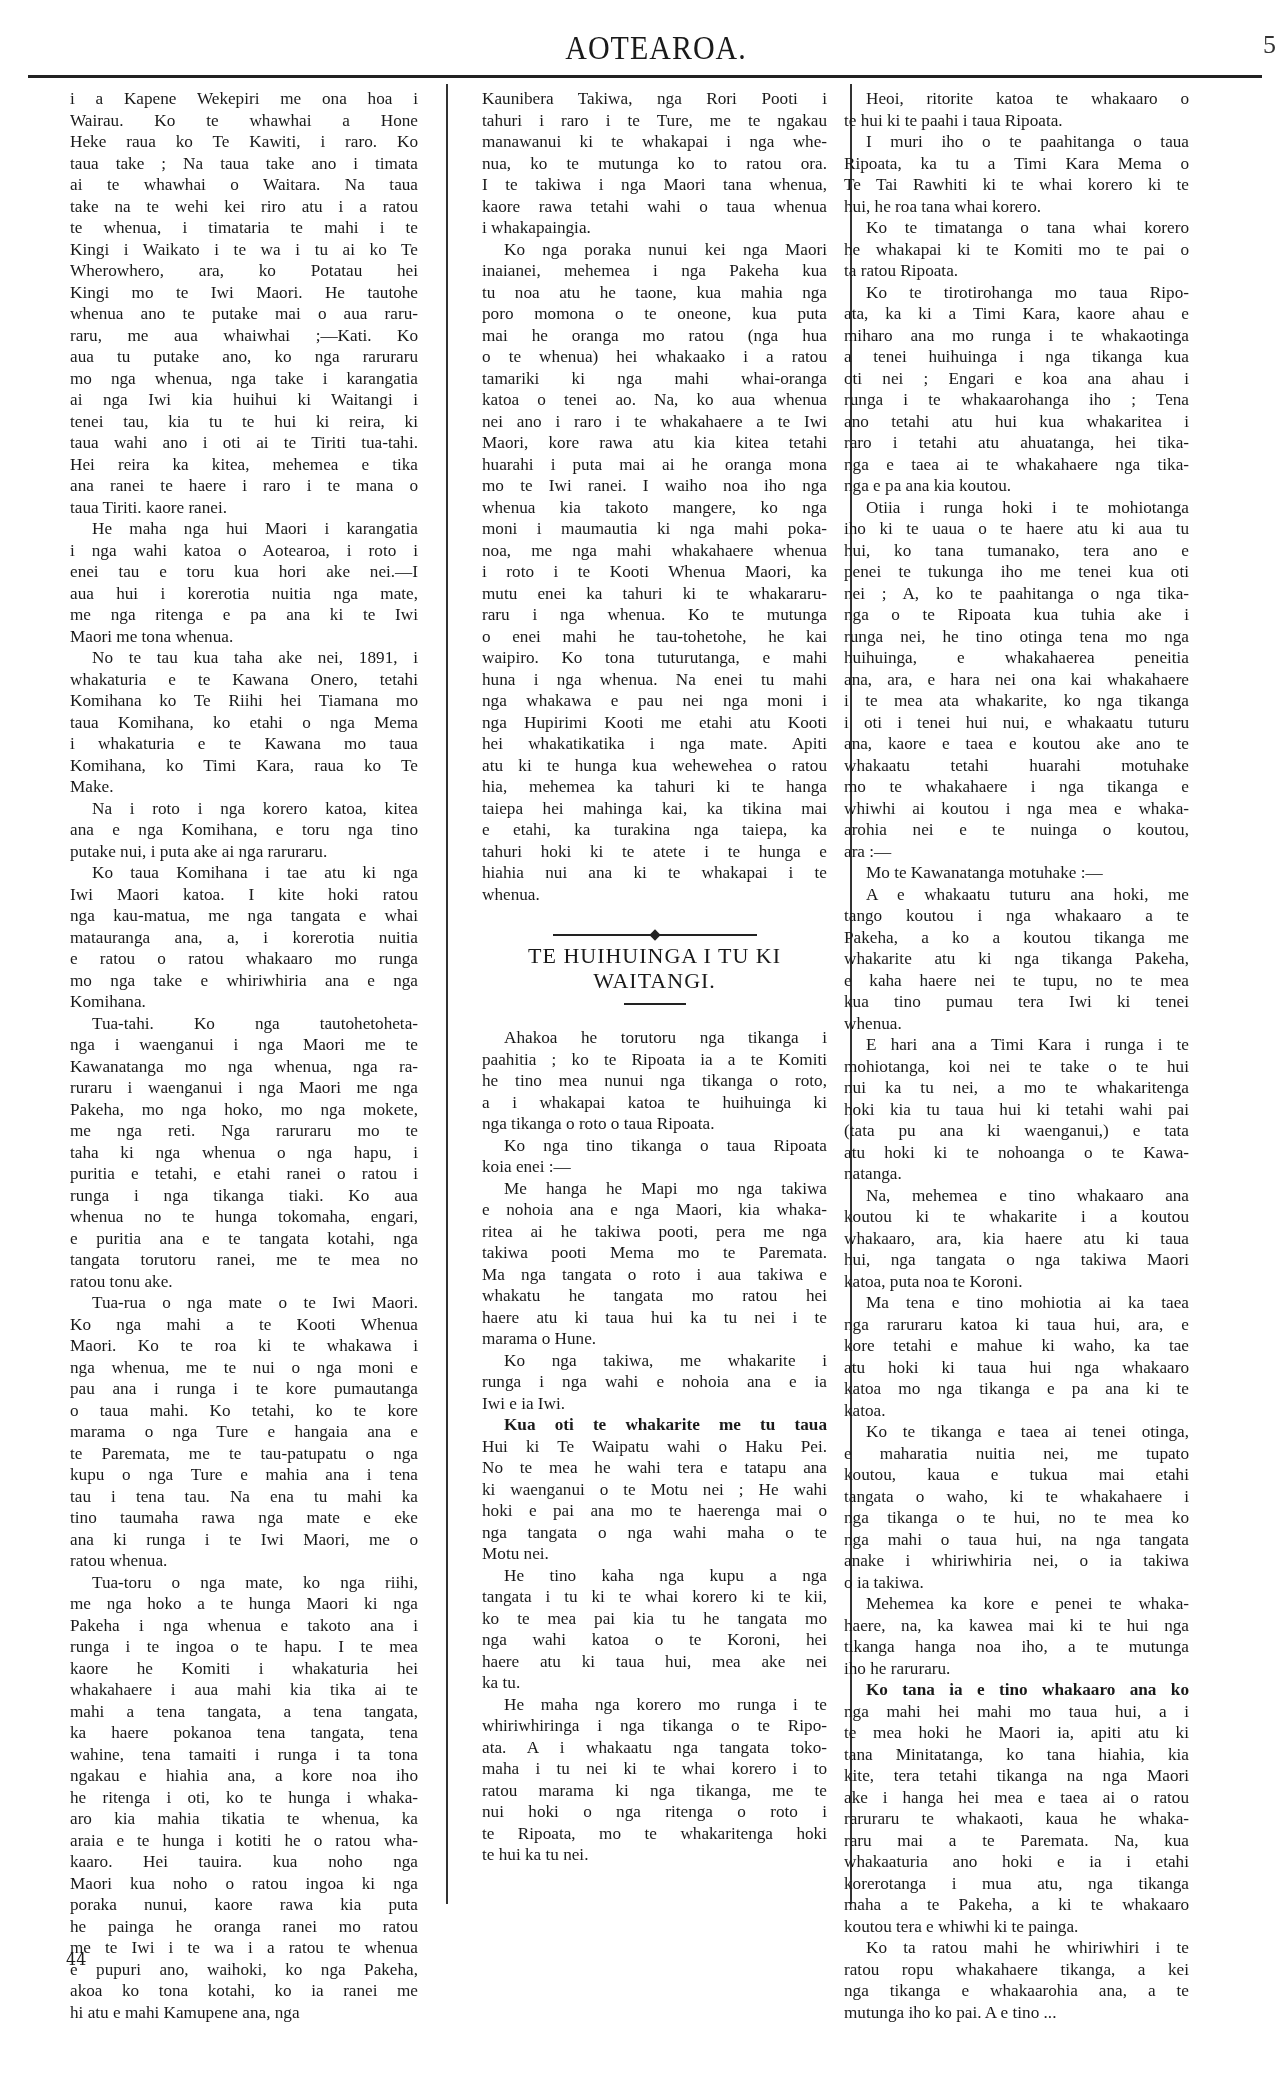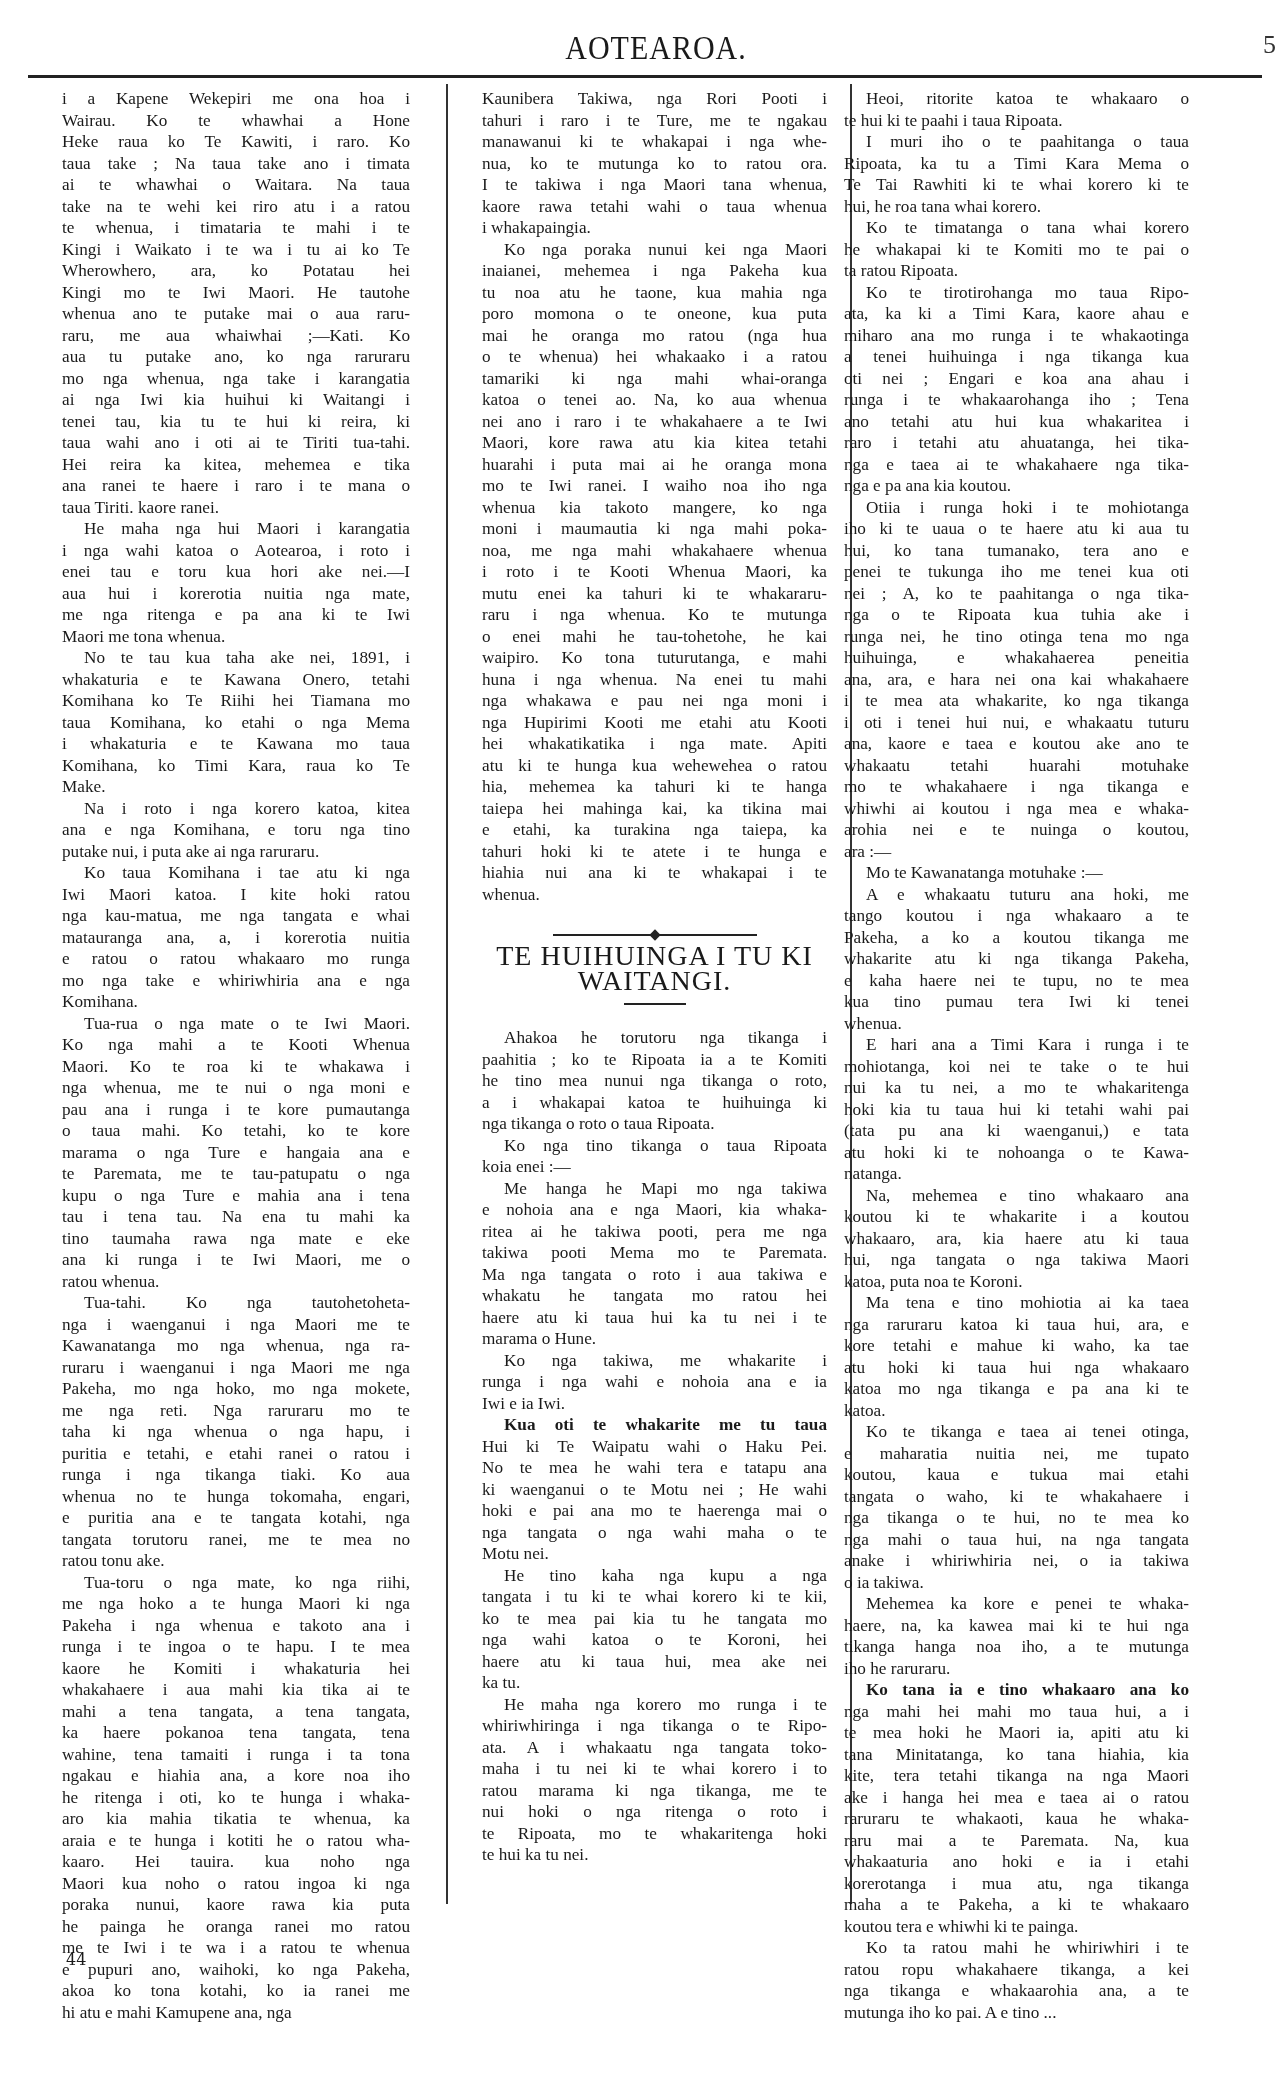--- a/index.html
+++ b/index.html
@@ -6,30 +6,30 @@
   body { width: 1280px; height: 2088px; position: relative; overflow: hidden; color: #1a1a1a; font-family: "DejaVu Serif", "Liberation Serif", serif; }
   .masthead { position: absolute; left: 16px; top: 0; width: 1280px; height: 80px; }
   .masthead .title { position: absolute; left: 0; right: 0; top: 30px; text-align: center; font-family: "Liberation Serif", serif; font-size: 30px; letter-spacing: 1px; transform: scaleY(1.15); }
   .masthead .pageno { position: absolute; right: 20px; top: 30px; font-family: "Liberation Serif", serif; font-size: 26px; color: #333; }
   .rule { position: absolute; left: 28px; right: 18px; top: 75px; height: 3px; background: #222; }
   .col { position: absolute; top: 88px; font-family: "Liberation Serif", serif; font-size: 17.2px; line-height: 21.5px; text-align: justify; }
   .col p { margin: 0; text-indent: 0; }
   .col p.ind { text-indent: 22px; }
   .col .line { display: block; white-space: nowrap; text-align-last: justify; }
   .col .line.last { text-align-last: left; }
-  .col1 { left: 62px; width: 348px; }
+  .col1 { left: 70px; width: 348px; }
   .col2 { left: 482px; width: 345px; }
   .col3 { left: 844px; width: 345px; }
   .vrule { position: absolute; width: 2px; background: #333; }
   .vr1 { left: 446px; top: 84px; height: 1820px; }
   .vr2 { left: 850px; top: 84px; height: 1820px; }
   .ornament { text-align: center; margin: 18px 0 8px; height: 12px; position: relative; }
   .ornament .bar { display: inline-block; width: 100px; height: 2px; background: #222; vertical-align: middle; }
   .ornament .dia { display: inline-block; width: 8px; height: 8px; background: #222; transform: rotate(45deg); vertical-align: middle; margin: 0 -2px; }
-  .heading { text-align: center; font-family: "Liberation Serif", serif; font-size: 28px; line-height: 25px; letter-spacing: 1px; margin: 6px 0 10px; }
+  .heading { text-align: center; font-family: "Liberation Serif", serif; font-size: 22px; line-height: 25px; letter-spacing: 1px; margin: 6px 0 10px; }
   .shortrule { width: 62px; height: 2px; background: #222; margin: 6px auto 22px; }
   .smallcaps { font-variant: small-caps; }
   .marg { position: absolute; left: 66px; top: 1950px; font-size: 16px; }
 </style>
 </head>
 <body>
 
 <div class="masthead">
   <div class="title">AOTEAROA.</div>
   <div class="pageno">5</div>
@@ -86,48 +86,48 @@
     <p class="ind" style="text-indent: 0px;">
       <span class="line" style="padding-left: 22px;">Ko taua Komihana i tae atu ki nga</span>
       <span class="line">Iwi Maori katoa. I kite hoki ratou</span>
       <span class="line">nga kau-matua, me nga tangata e whai</span>
       <span class="line">matauranga ana, a, i korerotia nuitia</span>
       <span class="line">e ratou o ratou whakaaro mo runga</span>
       <span class="line">mo nga take e whiriwhiria ana e nga</span>
       <span class="line last">Komihana.</span>
     </p>
     <p class="ind" style="text-indent: 0px;">
+      <span class="line" style="padding-left: 22px;">Tua-tahi. Ko nga tautohetoheta-</span>
+      <span class="line">nga i waenganui i nga Maori me te</span>
+      <span class="line">Kawanatanga mo nga whenua, nga ra-</span>
+      <span class="line">ruraru i waenganui i nga Maori me nga</span>
+      <span class="line">Pakeha, mo nga hoko, mo nga mokete,</span>
+      <span class="line">me nga reti. Nga raruraru mo te</span>
+      <span class="line">taha ki nga whenua o nga hapu, i</span>
+      <span class="line">puritia e tetahi, e etahi ranei o ratou i</span>
+      <span class="line">runga i nga tikanga tiaki. Ko aua</span>
+      <span class="line">whenua no te hunga tokomaha, engari,</span>
+      <span class="line">e puritia ana e te tangata kotahi, nga</span>
+      <span class="line">tangata torutoru ranei, me te mea no</span>
+      <span class="line last">ratou tonu ake.</span>
+    </p>
+    <p class="ind" style="text-indent: 0px;">
       <span class="line" style="padding-left: 22px;">Tua-rua o nga mate o te Iwi Maori.</span>
       <span class="line">Ko nga mahi a te Kooti Whenua</span>
       <span class="line">Maori. Ko te roa ki te whakawa i</span>
       <span class="line">nga whenua, me te nui o nga moni e</span>
       <span class="line">pau ana i runga i te kore pumautanga</span>
       <span class="line">o taua mahi. Ko tetahi, ko te kore</span>
       <span class="line">marama o nga Ture e hangaia ana e</span>
       <span class="line">te Paremata, me te tau-patupatu o nga</span>
       <span class="line">kupu o nga Ture e mahia ana i tena</span>
       <span class="line">tau i tena tau. Na ena tu mahi ka</span>
       <span class="line">tino taumaha rawa nga mate e eke</span>
       <span class="line">ana ki runga i te Iwi Maori, me o</span>
       <span class="line last">ratou whenua.</span>
-    </p>
-    <p class="ind" style="text-indent: 0px;">
-      <span class="line" style="padding-left: 22px;">Tua-tahi. Ko nga tautohetoheta-</span>
-      <span class="line">nga i waenganui i nga Maori me te</span>
-      <span class="line">Kawanatanga mo nga whenua, nga ra-</span>
-      <span class="line">ruraru i waenganui i nga Maori me nga</span>
-      <span class="line">Pakeha, mo nga hoko, mo nga mokete,</span>
-      <span class="line">me nga reti. Nga raruraru mo te</span>
-      <span class="line">taha ki nga whenua o nga hapu, i</span>
-      <span class="line">puritia e tetahi, e etahi ranei o ratou i</span>
-      <span class="line">runga i nga tikanga tiaki. Ko aua</span>
-      <span class="line">whenua no te hunga tokomaha, engari,</span>
-      <span class="line">e puritia ana e te tangata kotahi, nga</span>
-      <span class="line">tangata torutoru ranei, me te mea no</span>
-      <span class="line last">ratou tonu ake.</span>
     </p>
     <p class="ind" style="text-indent: 0px;">
       <span class="line" style="padding-left: 22px;">Tua-toru o nga mate, ko nga riihi,</span>
       <span class="line">me nga hoko a te hunga Maori ki nga</span>
       <span class="line">Pakeha i nga whenua e takoto ana i</span>
       <span class="line">runga i te ingoa o te hapu. I te mea</span>
       <span class="line">kaore he Komiti i whakaturia hei</span>
       <span class="line">whakahaere i aua mahi kia tika ai te</span>
       <span class="line">mahi a tena tangata, a tena tangata,</span>
       <span class="line">ka haere pokanoa tena tangata, tena</span>

